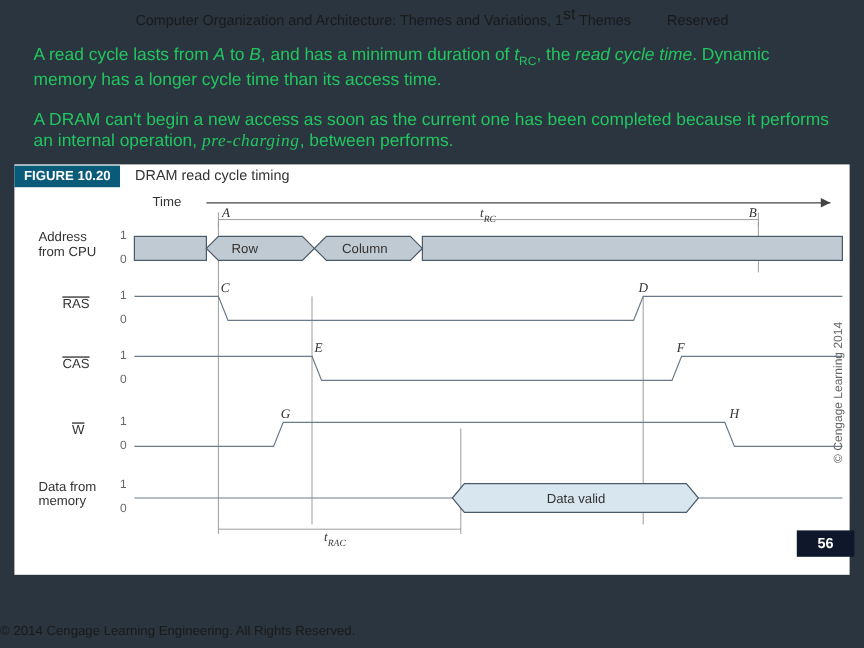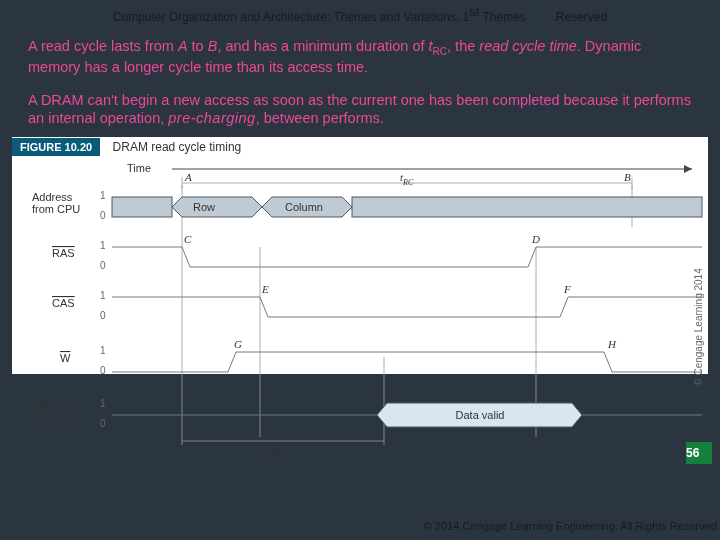--- a/index.html
+++ b/index.html
@@ -13,32 +13,32 @@
   }
   .header {
     text-align: center;
     padding: 4px 0 3px;
     color: #1a1a1a;
     font-size: 12px;
   }
   .header-gap { display: inline-block; width: 30px; }
   .sup { font-size: 13px; vertical-align: super; }
   .para {
-    color: #ec4899;
+    color: #22c55e;
     font-size: 14.5px;
     line-height: 1.25;
     padding: 10px 28px 4px;
   }
   .para .i { font-style: italic; }
   .para .sub { font-size: 10px; vertical-align: sub; }
-  .tt { font-family: Liberation Sans, sans-serif; letter-spacing: 0.5px; }
+  .tt { font-family: Liberation Serif, serif; letter-spacing: 0.5px; }
   .figwrap {
     background: #fff;
     margin: 6px 12px 16px 12px;
-    height: 237px;
+    height: 342px;
     position: relative;
   }
   .figtitle {
     background: #0a5a7a;
     color: #fff;
     display: inline-block;
     font-size: 11px;
     font-weight: bold;
     padding: 3px 8px;
   }
@@ -58,32 +58,33 @@
   .pointlabel { font: italic 11px "Times New Roman", serif; fill:#333; }
   .barline   { stroke:#6a7a8a; stroke-width:1; }
   .thinline  { stroke:#999; stroke-width:0.8; }
   .axisline  { stroke:#444; stroke-width:1; }
   .busfill   { fill:#c0cad2; stroke:#4a5a68; stroke-width:1; }
   .databox   { fill:#d8e6f0; stroke:#4a5a68; stroke-width:1; }
   .pagebadge {
     position: absolute;
     right: 8px;
     top: 442px;
-    width: 26px; height: 22px;
-    background: #15803d;
+    width: 48px; height: 22px;
+    background: #0f172a;
     color: #fff;
     font-size: 12px;
     font-weight: bold;
+    text-align: center;
     line-height: 22px;
   }
   .footer {
     position: absolute;
     bottom: 8px;
     width: 100%;
-    text-align: right;
+    text-align: left;
     color: #1a1a1a;
     font-size: 11px;
   }
 </style>
 </head>
 <body>
 
 <div class="header">
   <span>Computer Organization and Architecture: Themes and Variations, 1</span><span class="sup">st</span><span> Themes</span><span class="header-gap"></span><span>Reserved</span>
 </div>

